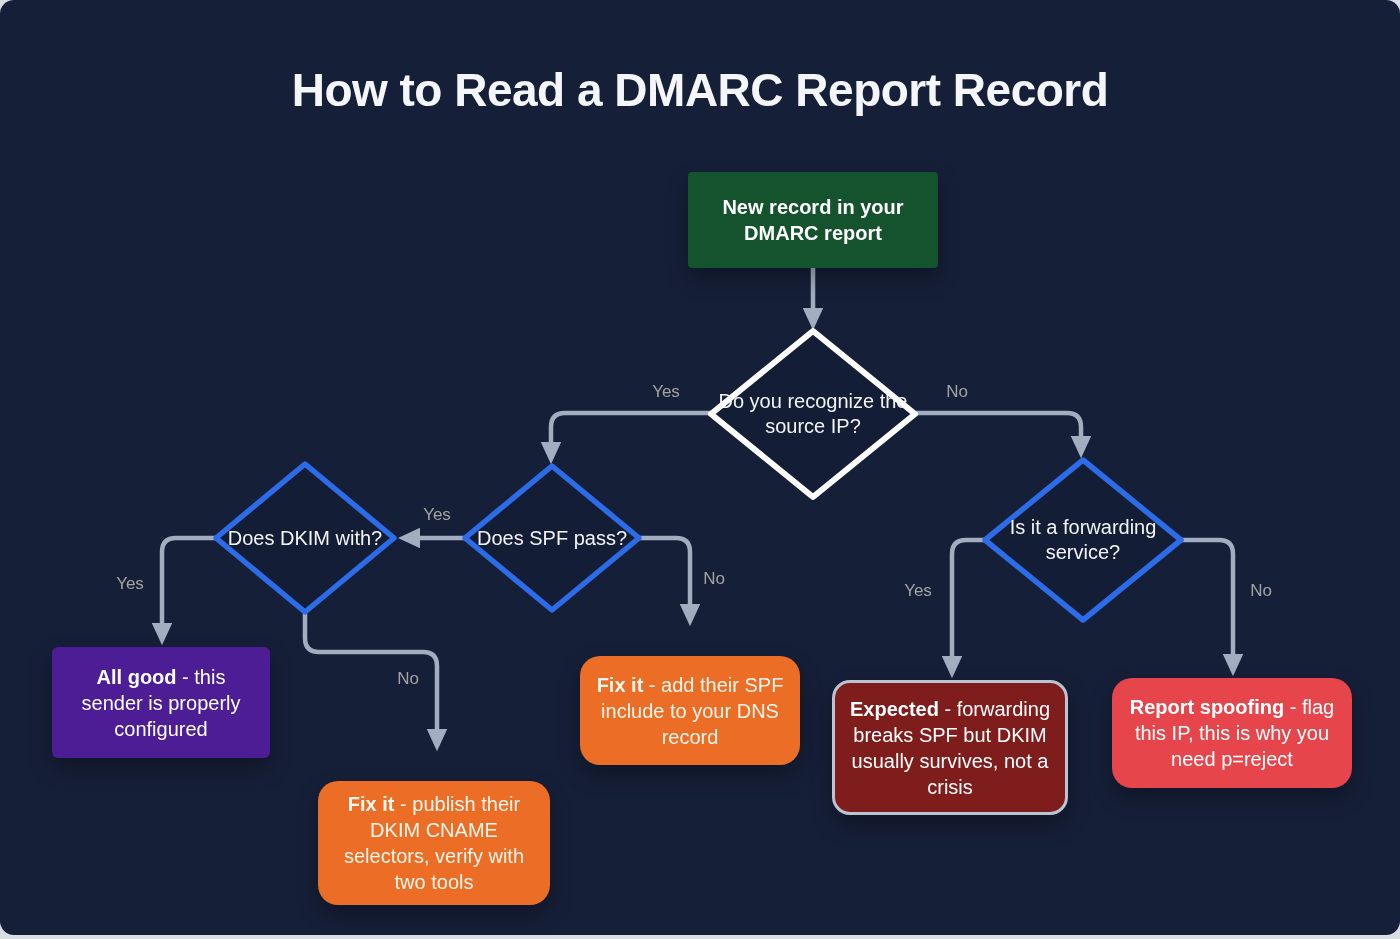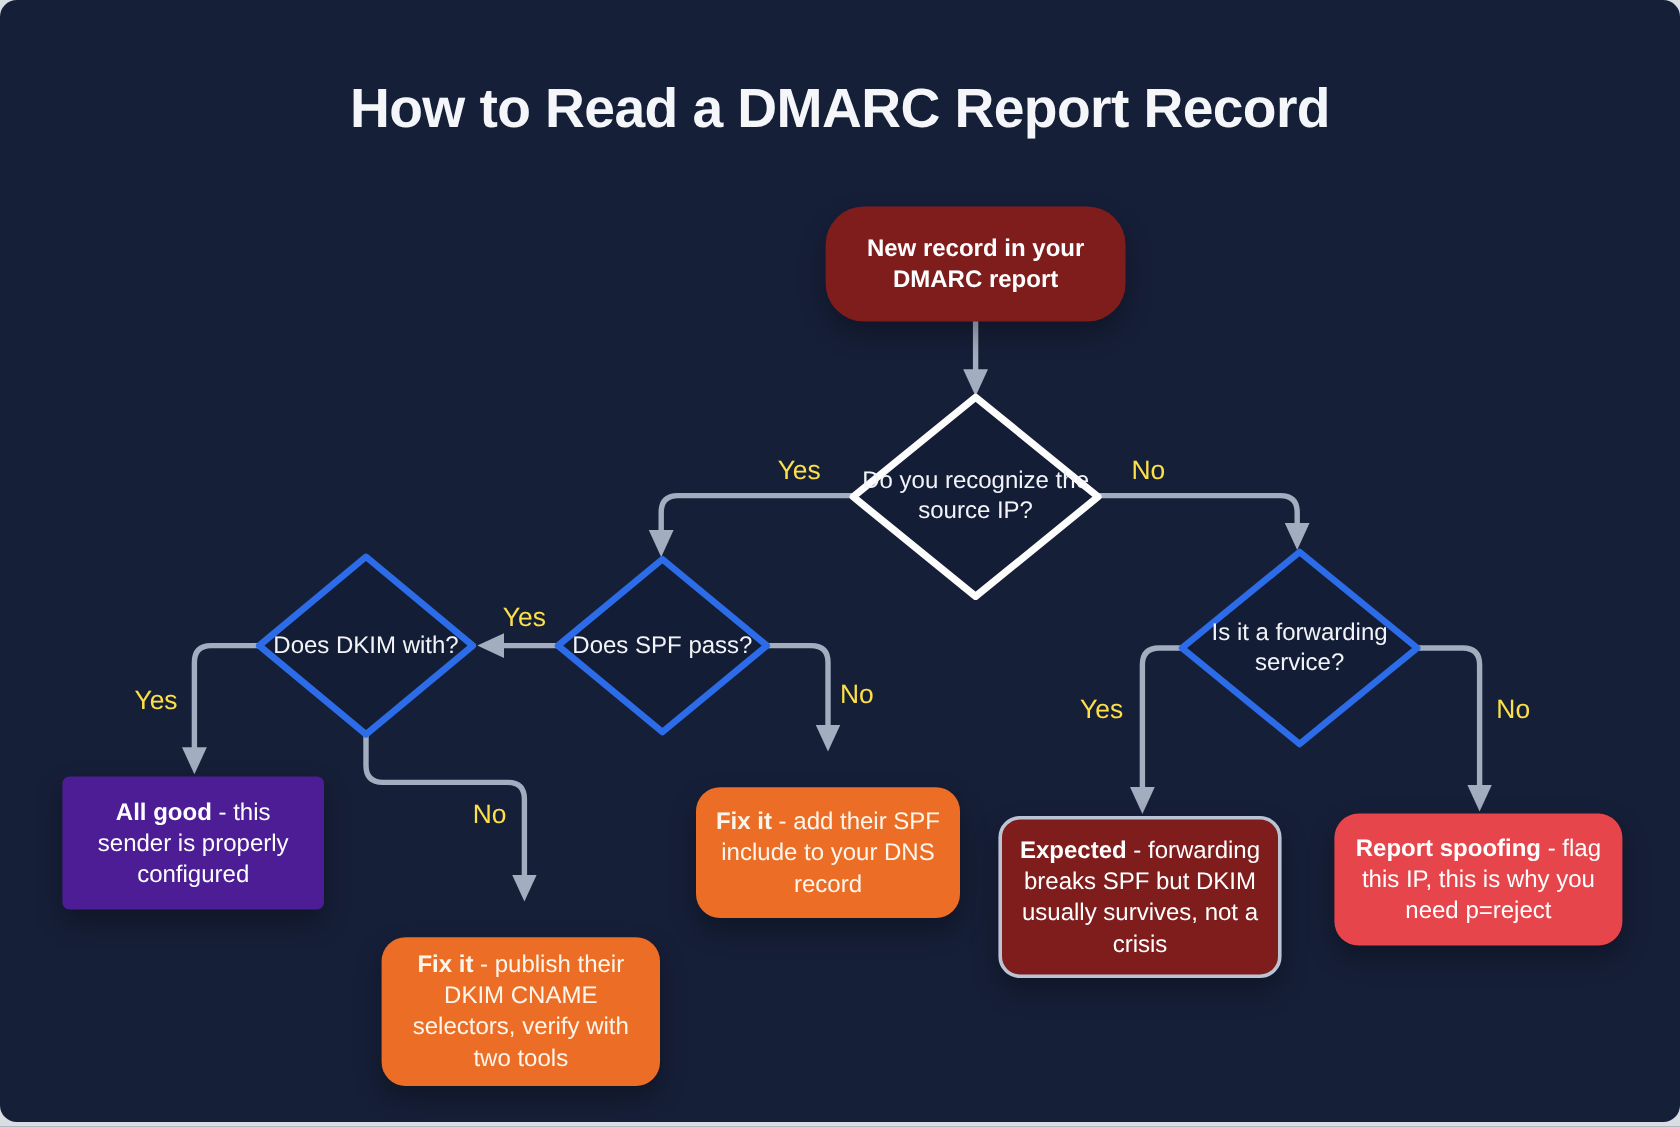--- a/index.html
+++ b/index.html
@@ -19,33 +19,33 @@
     font-size:46px;font-weight:700;letter-spacing:-0.5px;
   }
   svg.canvas{position:absolute;left:0;top:0;width:1400px;height:935px;}
   .node-box{
     position:absolute;display:flex;align-items:center;justify-content:center;
     text-align:center;color:#ffffff;font-size:20px;line-height:1.3;
     box-sizing:border-box;padding:10px 14px;
     box-shadow:0 10px 22px rgba(0,0,0,0.30);
   }
   .node-box .lead{font-weight:700;}
-  .start-box{background:#7f1d1d;border-radius:32px;font-weight:700;}
+  .start-box{background:#14532d;border-radius:4px;font-weight:700;}
   .green-box{background:#4c1d95;border-radius:6px;}
   .orange-box{background:#ec6e26;border-radius:20px;color:#fdf6ec;margin-top:28px;}
   .red-box{background:#e6454c;border-radius:20px;}
   .outline-box{background:#7f1d1d;border:3px solid #bac4d3;border-radius:18px;}
   .diamond-label{
     position:absolute;display:flex;align-items:center;justify-content:center;
     text-align:center;color:#f2f4f8;font-size:20px;line-height:1.25;
     pointer-events:none;
   }
   .edge-label{
     position:absolute;transform:translate(-50%,-50%);
-    color:#fde047;font-size:22px;white-space:nowrap;
+    color:#a3a3a3;font-size:17px;white-space:nowrap;
   }
 </style>
 </head>
 <body>
 
 <div class="card">
 
   <div class="title">How to Read a DMARC Report Record</div>
 
   <svg class="canvas" viewBox="0 0 1400 935" aria-hidden="true">

